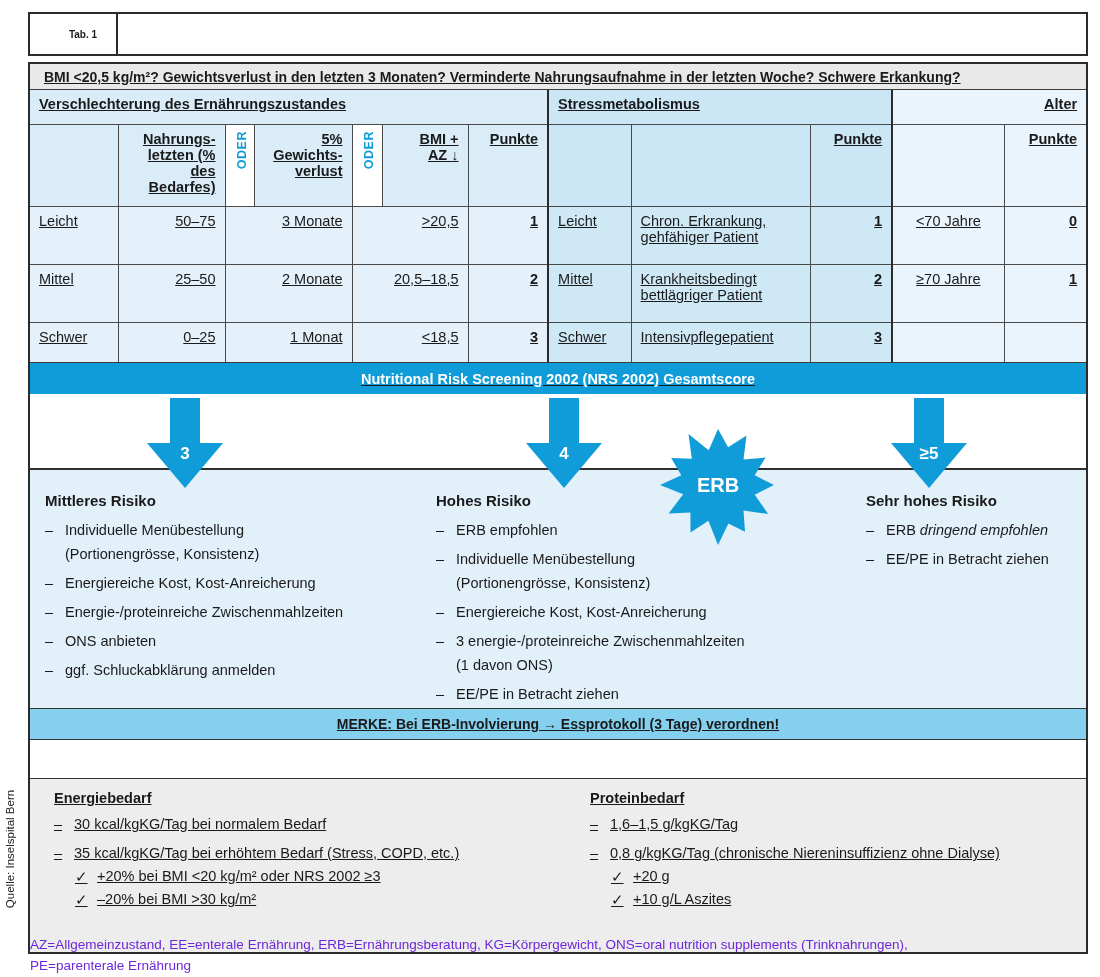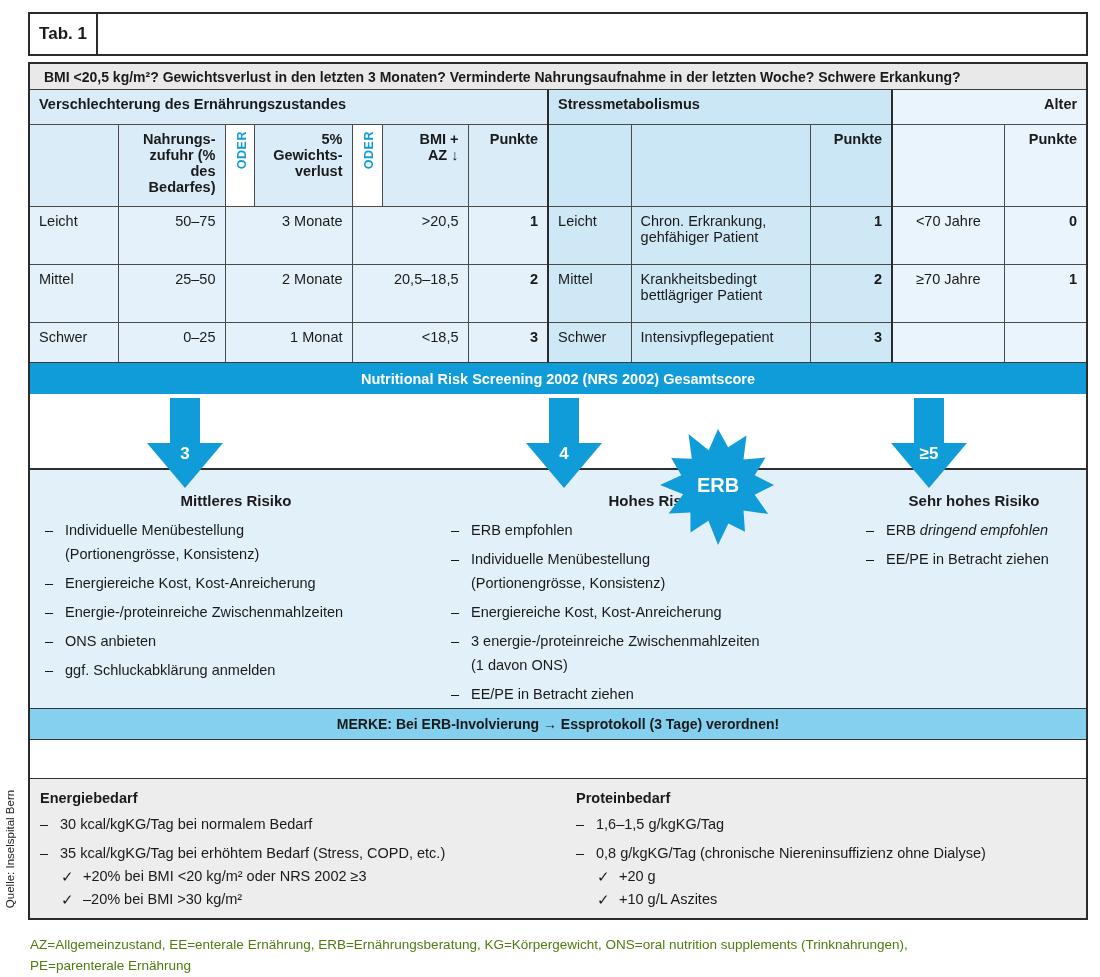--- a/index.html
+++ b/index.html
@@ -3,24 +3,24 @@
 <meta charset="utf-8">
 <style>
   html,body{margin:0;padding:0;}
   body{
     width:1100px;height:977px;position:relative;background:#ffffff;overflow:hidden;
     font-family:"Liberation Sans",sans-serif;color:#1a1a1a;
   }
   .fig{position:absolute;left:28px;top:12px;width:1060px;}
   
   .tab-row{border:2px solid #2b2b2b;background:#fff;display:flex;align-items:stretch;height:44px;box-sizing:border-box;}
-  .tab-label{width:66px;border-right:2px solid #2b2b2b;font-weight:bold;font-size:17px;display:flex;align-items:center;justify-content:center;}
+  .tab-label{width:66px;border-right:2px solid #2b2b2b;font-weight:bold;font-size:10px;display:flex;align-items:center;justify-content:center;padding-left:20px;}
   .tab-title{padding-left:13px;font-size:15.5px;display:flex;align-items:center;}
   
-  .main-box{margin-top:6px;border:2px solid #2b2b2b;background:#fff;}
+  .main-box{margin-top:6px;border:2px solid #2b2b2b;background:#fff;text-decoration:underline;}
   .banner{background:var(--banner-bg,#e9e9e9);border-bottom:1px solid #3c3c3c;height:26px;box-sizing:border-box;
     display:flex;align-items:center;padding:0 14px;font-weight:bold;font-size:14px;}
   
   table.score{border-collapse:collapse;border:hidden;width:100%;table-layout:fixed;font-size:14.5px;}
   table.score td{border:1px solid #4a4a4a;vertical-align:top;padding:6px 9px;overflow:hidden;}
   .sec1{background:var(--cell-1,#e4f1fa);}  .sec1h{background:var(--cell-1h,#d9ecf8);}
   .sec2{background:var(--cell-2,#cfe8f6);}  .sec2h{background:var(--cell-2h,#cbe6f5);}
   .sec3{background:var(--cell-3,#eaf4fc);}  .sec3h{background:var(--cell-3,#eaf4fc);}
   .gsl{border-left:2px solid #2b2b2b !important;}
   td.band{font-weight:bold;vertical-align:middle;}
@@ -37,37 +37,37 @@
   .nrs{height:32px;background:var(--accent,#0f9cd8);border-top:1px solid #3c3c3c;box-sizing:border-box;
     color:#fff;font-weight:bold;font-size:14.5px;display:flex;align-items:center;justify-content:center;}
   
   .arrow-zone{position:relative;height:74px;background:#fff;}
   .arrow{position:absolute;top:4px;width:76px;height:90px;color:var(--accent,#0f9cd8);z-index:5;}
   .arrow-num{position:absolute;left:0;right:0;top:46px;text-align:center;color:#fff;font-weight:bold;font-size:17px;}
   .erb-star{position:absolute;left:628px;top:31px;width:120px;height:120px;color:var(--accent,#0f9cd8);z-index:6;}
   
   .risk-zone{position:relative;height:240px;background:var(--risk-bg,#e2f0fa);border-top:2px solid #2f2f2f;box-sizing:border-box;}
   .risk-col{position:absolute;top:22px;font-size:14.5px;}
-  .risk-title{font-weight:bold;font-size:15px;margin-bottom:9px;text-align:center;}
+  .risk-title{font-weight:bold;font-size:15px;margin-bottom:9px;}
   .li{display:flex;line-height:24px;margin-top:5px;}
   .dash{width:20px;flex:none;}
   .li-text,.li-text *{white-space:pre-line;}
   .sub{display:flex;margin-left:21px;line-height:23px;}
   .check{width:22px;flex:none;font-size:15px;}
   
   .merke{height:32px;background:var(--merke-bg,#85d0ef);border-top:1px solid #333;border-bottom:1px solid #333;
     box-sizing:border-box;display:flex;align-items:center;justify-content:center;font-weight:bold;font-size:14px;}
   .white-gap{height:38px;background:#fff;}
-  .req-box{background:var(--req-bg,#ededed);border-top:1px solid #333;height:140px;box-sizing:border-box;
-    display:flex;padding:11px 16px 0 10px;font-size:14.5px;}
+  .req-box{background:var(--req-bg,#ededed);border-top:1px solid #333;height:174px;box-sizing:border-box;
+    display:flex;padding:11px 16px 0 24px;font-size:14.5px;}
   .req-col1{width:536px;}
   .req-col2{flex:1;}
   .req-title{font-weight:bold;margin-bottom:6px;}
   
-  .footnote{position:absolute;left:30px;top:934px;width:1050px;font-size:13.5px;line-height:21px;color:#4d7c0f;}
+  .footnote{position:absolute;left:30px;top:934px;width:1050px;font-size:13.5px;line-height:21px;color:#6d28d9;}
   .source{position:absolute;left:10px;top:849px;transform:translate(-50%,-50%) rotate(-90deg);
     font-size:11.5px;color:#222;white-space:nowrap;}
 </style>
 </head>
 <body>
 
 <div class="fig">
 
   <div class="tab-row">
     <div class="tab-label">Tab. 1</div>
@@ -94,21 +94,21 @@
       </colgroup>
       <tbody>
           <tr style="height:34px">
         <td class="band sec1h" colspan="7">Verschlechterung des Ernährungszustandes</td>
         <td class="band sec2h gsl" colspan="3">Stressmetabolismus</td>
         <td class="band sec3h gsl right" colspan="2">Alter</td>
       </tr>
       <tr style="height:82px">
         <td class="sec1h"></td>
         <td class="sec1h hdr right pre">Nahrungs-
-zufuhr (% des
+letzten (% des
 Bedarfes)</td>
         <td class="oder"><span class="vert">ODER</span></td>
         <td class="sec1h hdr right pre">5%
 Gewichts-
 verlust</td>
         <td class="oder"><span class="vert">ODER</span></td>
         <td class="sec1h hdr right pre">BMI +
 AZ ↓</td>
         <td class="sec1h hdr right">Punkte</td>
         <td class="sec2h gsl"></td>
@@ -205,21 +205,21 @@
             <div class="li">
               <span class="dash">–</span>
               <span class="li-text"><span>ONS anbieten</span></span>
             </div>
             <div class="li">
               <span class="dash">–</span>
               <span class="li-text"><span>ggf. Schluckabklärung anmelden</span></span>
             </div>
           </div>
       </div>
-      <div class="risk-col" style="left:421px;width:410px">
+      <div class="risk-col" style="left:406px;width:410px">
         <div class="risk-title">Hohes Risiko</div>
         <div>
             <div class="li">
               <span class="dash">–</span>
               <span class="li-text"><span>ERB empfohlen</span></span>
             </div>
             <div class="li">
               <span class="dash">–</span>
               <span class="li-text"><span>Individuelle Menübestellung
 (Portionengrösse, Konsistenz)</span></span>

